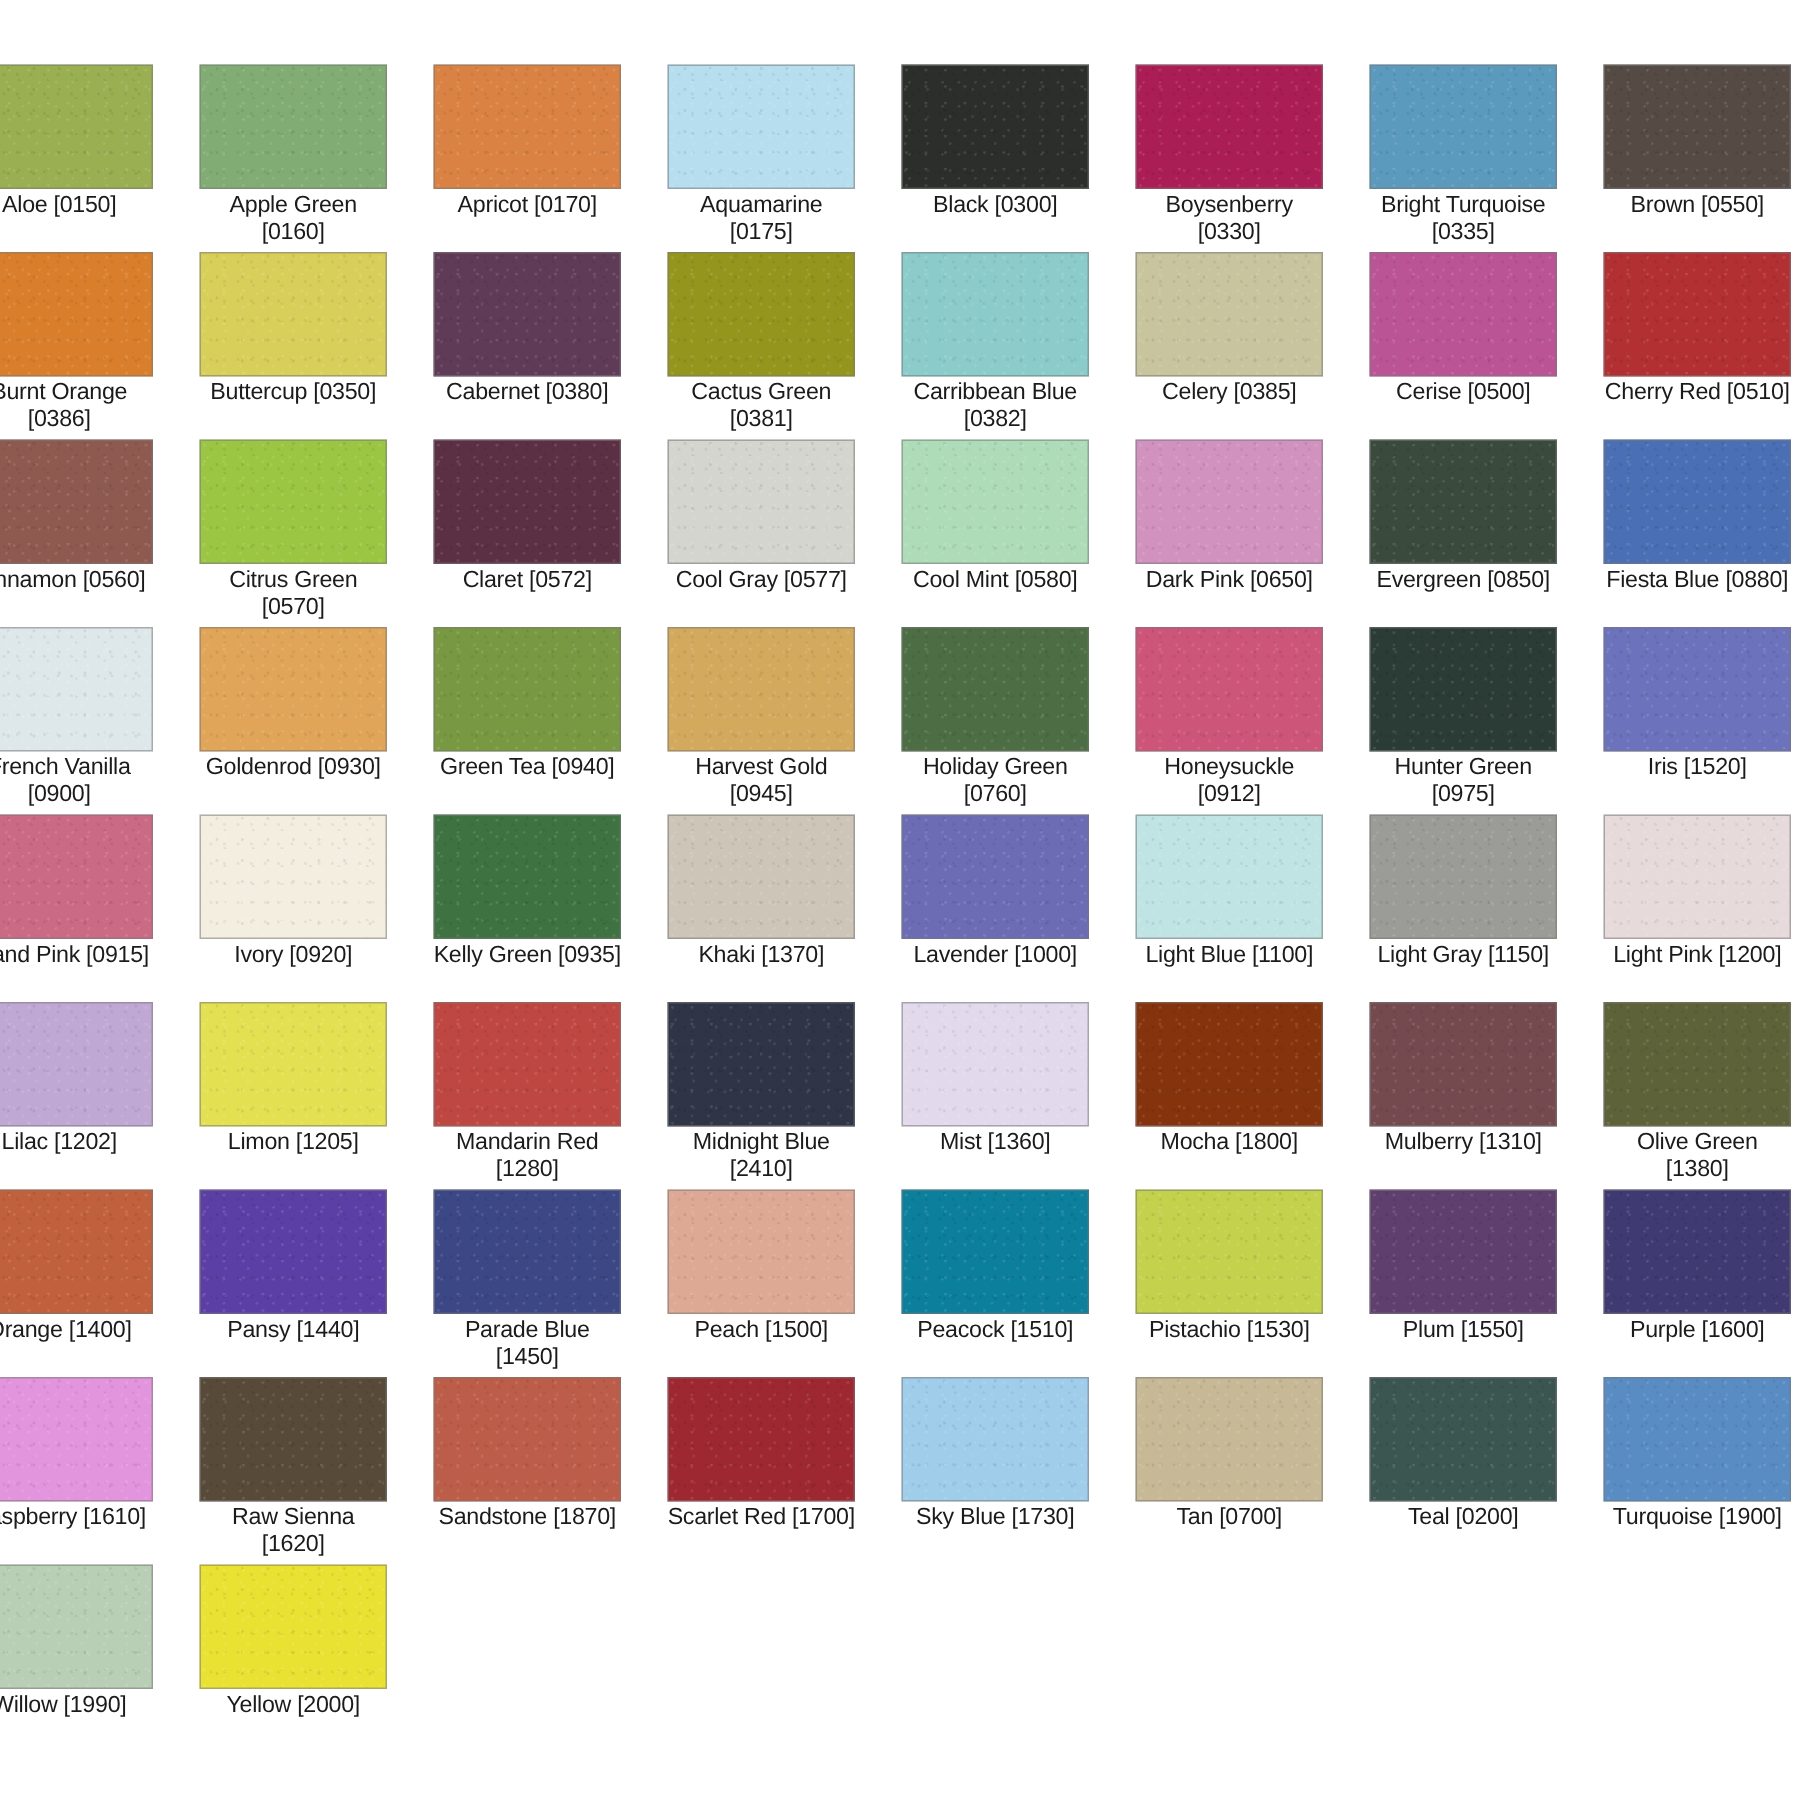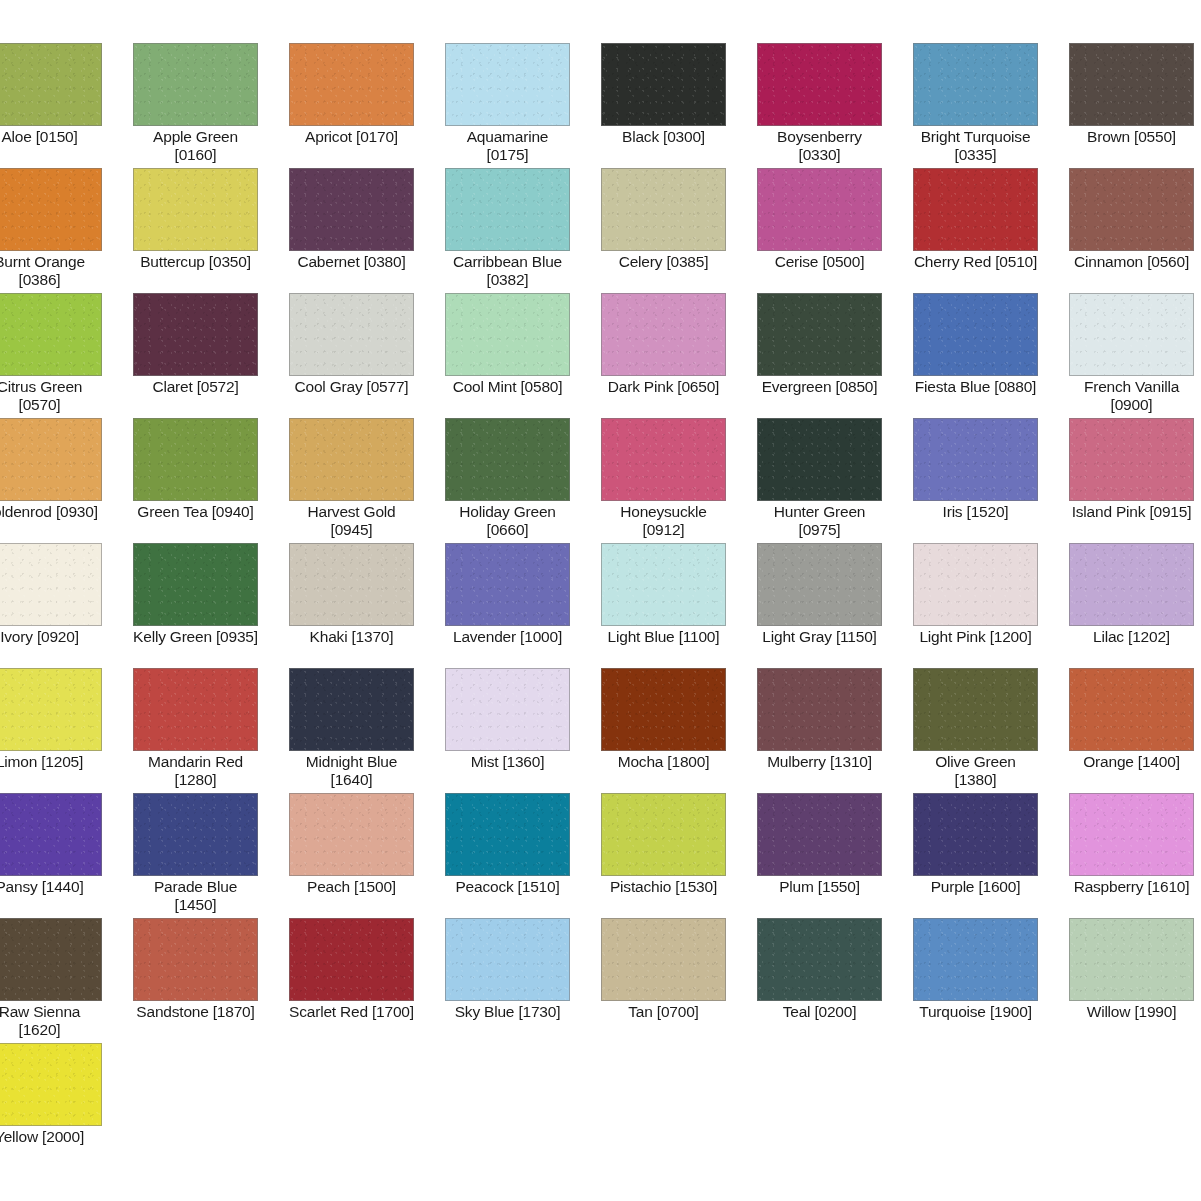--- a/index.html
+++ b/index.html
@@ -118,20 +118,25 @@
       </div>
       <div class="cell">
         <div class="swatch" style="background-color: rgb(216, 207, 90);"></div>
         <div class="label">Buttercup [0350]</div>
       </div>
       <div class="cell">
         <div class="swatch" style="background-color: rgb(95, 59, 87);"></div>
         <div class="label">Cabernet [0380]</div>
       </div>
       <div class="cell">
+        <div class="swatch" style="background-color: rgb(148, 149, 29);"></div>
+        <div class="label">Cactus Green
+[0381]</div>
+      </div>
+      <div class="cell">
         <div class="swatch" style="background-color: rgb(139, 204, 202);"></div>
         <div class="label">Carribbean Blue
 [0382]</div>
       </div>
       <div class="cell">
         <div class="swatch" style="background-color: rgb(199, 196, 158);"></div>
         <div class="label">Celery [0385]</div>
       </div>
       <div class="cell">
         <div class="swatch" style="background-color: rgb(187, 84, 148);"></div>
@@ -184,21 +189,21 @@
       <div class="cell">
         <div class="swatch" style="background-color: rgb(120, 153, 66);"></div>
         <div class="label">Green Tea [0940]</div>
       </div>
       <div class="cell">
         <div class="swatch" style="background-color: rgb(211, 169, 94);"></div>
         <div class="label">Harvest Gold [0945]</div>
       </div>
       <div class="cell">
         <div class="swatch" style="background-color: rgb(77, 110, 68);"></div>
-        <div class="label">Holiday Green [0660]</div>
+        <div class="label">Holiday Green [0760]</div>
       </div>
       <div class="cell">
         <div class="swatch" style="background-color: rgb(205, 85, 122);"></div>
         <div class="label">Honeysuckle
 [0912]</div>
       </div>
       <div class="cell">
         <div class="swatch" style="background-color: rgb(43, 59, 53);"></div>
         <div class="label">Hunter Green [0975]</div>
       </div>
@@ -245,21 +250,21 @@
       <div class="cell">
         <div class="swatch" style="background-color: rgb(227, 225, 82);"></div>
         <div class="label">Limon [1205]</div>
       </div>
       <div class="cell">
         <div class="swatch" style="background-color: rgb(191, 71, 66);"></div>
         <div class="label">Mandarin Red [1280]</div>
       </div>
       <div class="cell">
         <div class="swatch" style="background-color: rgb(47, 53, 71);"></div>
-        <div class="label">Midnight Blue [1640]</div>
+        <div class="label">Midnight Blue [2410]</div>
       </div>
       <div class="cell">
         <div class="swatch" style="background-color: rgb(227, 217, 237);"></div>
         <div class="label">Mist [1360]</div>
       </div>
       <div class="cell">
         <div class="swatch" style="background-color: rgb(133, 51, 13);"></div>
         <div class="label">Mocha [1800]</div>
       </div>
       <div class="cell">

